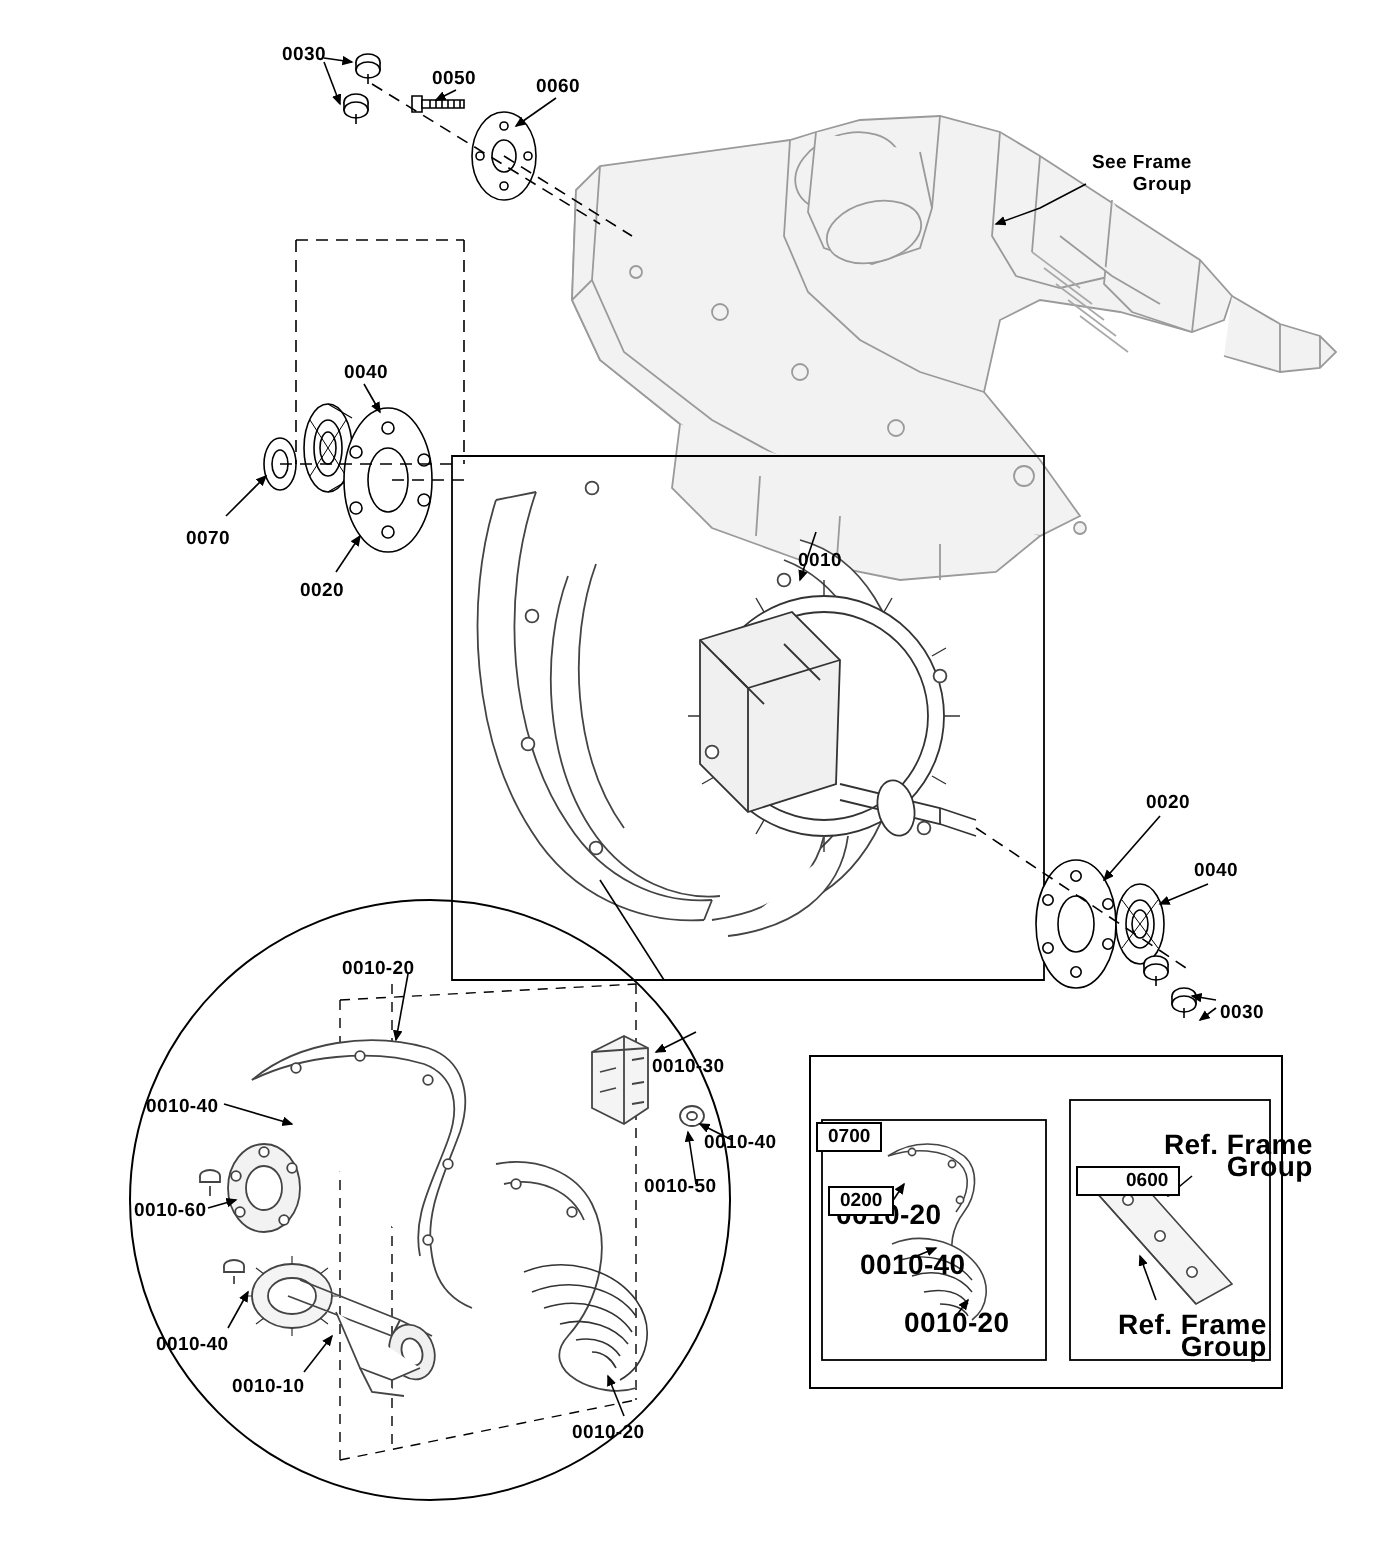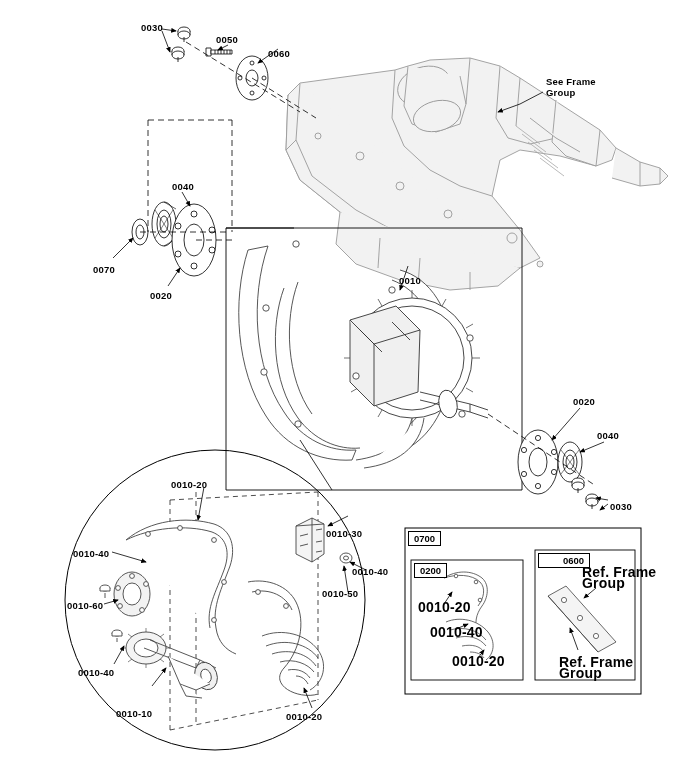--- a/index.html
+++ b/index.html
@@ -33,32 +33,33 @@
     font-weight: bold;
     color: #000000;
     white-space: nowrap;
     line-height: 11px;
     letter-spacing: 0.2px;
   }
   .lbl.small {
     font-size: 14px;
   }
   .lbl.center {
-    text-align: left;
+    text-align: right;
   }
   .boxlbl {
     position: absolute;
     font-family: "Liberation Sans", sans-serif;
     font-size: 9.5px;
     font-weight: bold;
     color: #000000;
     border: 1px solid #000;
     padding: 1px 5px 1px 5px;
     background: #fff;
     line-height: 11px;
+    margin-top: 30px;
   }
 </style>
 </head>
 <body>
 
 <div id="diagram-root">
 
   <svg class="canvas" viewBox="0 0 700 772">
     <defs>
       <marker id="arrowEnd" markerWidth="7" markerHeight="7" refX="6" refY="3" orient="auto">
@@ -433,36 +434,36 @@
         <circle cx="596" cy="636" r="2.6" fill="#fff"></circle>
       </g>
       <path d="M596 588 L584 598" stroke="#000" marker-end="url(#arrowEnd)"></path>
       <path d="M578 650 L570 628" stroke="#000" marker-end="url(#arrowEnd)"></path>
 
     </g>
   </svg>
 
   <div class="lbl" style="left:141px; top:22px;">0030</div>
   <div class="lbl" style="left:216px; top:34px;">0050</div>
-  <div class="lbl" style="left:268px; top:48px;">0060</div>
+  <div class="lbl" style="left:268px; top:38px;">0060</div>
   <div class="lbl" style="left:172px; top:181px;">0040</div>
   <div class="lbl" style="left:93px;  top:264px;">0070</div>
   <div class="lbl" style="left:150px; top:290px;">0020</div>
   <div class="lbl" style="left:399px; top:253px;margin-top:22px;">0010</div>
   <div class="lbl" style="left:573px; top:396px;">0020</div>
   <div class="lbl" style="left:597px; top:430px;">0040</div>
   <div class="lbl" style="left:610px; top:501px;">0030</div>
   <div class="lbl" style="left:171px; top:479px;">0010-20</div>
   <div class="lbl" style="left:326px; top:508px;margin-top:20px;">0010-30</div>
   <div class="lbl" style="left:73px;  top:548px;">0010-40</div>
   <div class="lbl" style="left:352px; top:566px;">0010-40</div>
   <div class="lbl" style="left:322px; top:588px;">0010-50</div>
   <div class="lbl" style="left:67px;  top:600px;">0010-60</div>
   <div class="lbl" style="left:78px;  top:667px;">0010-40</div>
-  <div class="lbl" style="left:116px; top:688px;margin-top:20px;">0010-10</div>
+  <div class="lbl" style="left:116px; top:688px;">0010-10</div>
   <div class="lbl" style="left:286px; top:711px;">0010-20</div>
   <div class="lbl small" style="left:418px; top:602px;">0010-20</div>
   <div class="lbl small" style="left:430px; top:627px;">0010-40</div>
   <div class="lbl small" style="left:452px; top:656px;">0010-20</div>
 
   <div class="lbl center" style="left:546px; top:76px;">
     <span>See Frame</span><br>
     <span>Group</span>
   </div>
   <div class="lbl center small" style="left:582px; top:567px;">

